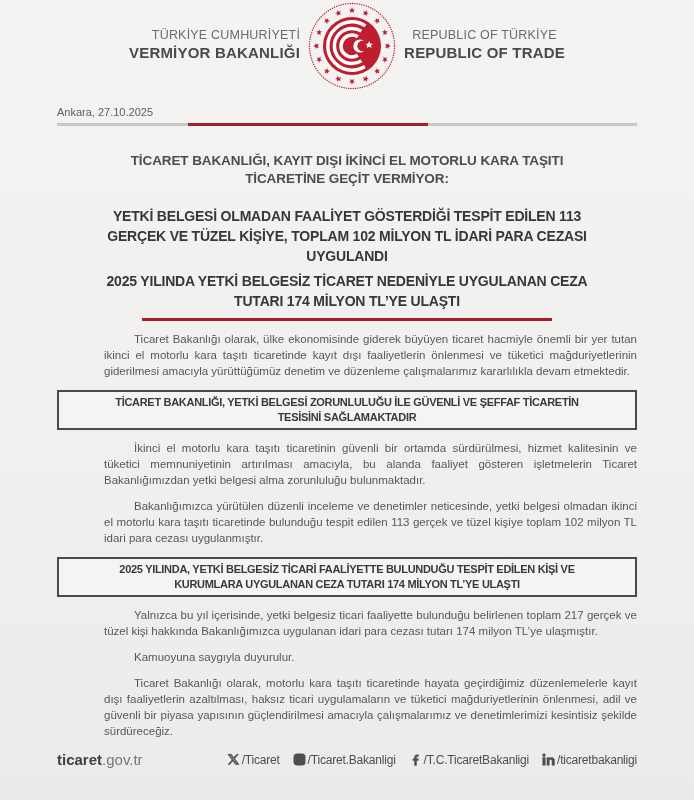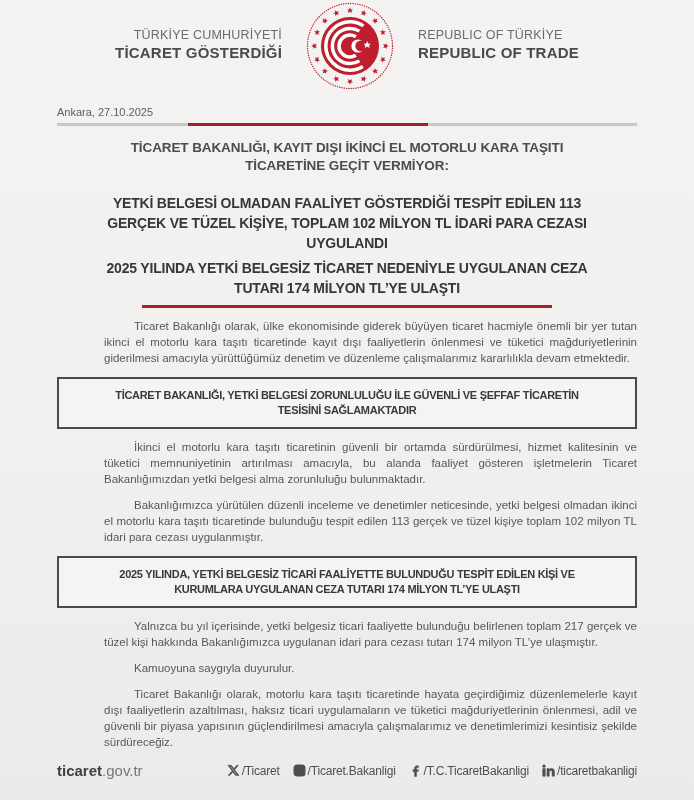--- a/index.html
+++ b/index.html
@@ -13,44 +13,44 @@
     width:694px; height:800px;
     overflow:hidden;
     background:linear-gradient(180deg,#f4f3f1 0%,#f1f0ee 55%,#ecebe9 100%);
     color:#3f3f41;
   }
   .content{ width:580px; margin:0 auto; }
 
   
   .masthead{
     display:flex; align-items:center; justify-content:center;
-    gap:24px; padding-top:3px; height:88px;
+    gap:8px; padding-top:3px; height:88px;
   }
   .org-block{ line-height:1.25; }
   .org-block.tr{ text-align:right; }
-  .org-block.en{ text-align:left; }
+  .org-block.en{ text-align:center; }
   .org-line1{ font-size:12.5px; font-weight:400; color:#6b6b6d; letter-spacing:.2px; }
   .org-line2{ font-size:15px;  font-weight:700; color:#4a4a4c; letter-spacing:.2px; }
   .emblem{ flex:0 0 auto; width:88px; height:88px; }
 
   .dateline{ font-size:11px; color:#5d5d5f; margin-top:18px; }
 
   .rule{
     position:relative; height:3px; margin-top:5px;
     background:#c9c8c6;
   }
   .rule-red{
     position:absolute; top:0; height:3px;
     left:22.5%; width:41.5%;
     background:#9e2228;
   }
 
   
   .kicker{
-    margin-top:13px; text-align:center; white-space:pre-line;
+    margin-top:26px; text-align:center; white-space:pre-line;
     font-size:13.5px; font-weight:600; color:#4c4c4e;
     line-height:1.32; letter-spacing:-.1px;
   }
   .headline{
     text-align:center; white-space:pre-line;
     font-size:14px; font-weight:800; color:#37373a;
     line-height:1.43; letter-spacing:-.2px;
   }
   .headline.h1{ margin-top:18px; }
   .headline.h2{ margin-top:5px; }
@@ -63,21 +63,21 @@
   .para{
     margin-top:10px;
     font-size:11.5px; line-height:16px; color:#57575a;
     text-align:justify; text-indent:30px;margin-left:47px;
   }
   .para.no-justify{ text-align:left; }
   .boxed{
     margin-top:11px;
     border:2px solid #4a4a4c;
     background:#f5f4f2;
-    padding:9px 8px;
+    padding:3px 8px;
     text-align:center; white-space:pre-line;
     font-size:11px; font-weight:800; color:#39393b;
     line-height:15px; letter-spacing:-.3px;
   }
 
   
   .footer{
     display:flex; align-items:center; justify-content:space-between;
     margin-top:12px;
   }
@@ -92,21 +92,21 @@
 </style>
 </head>
 <body>
 
 <div class="page">
   <div class="content">
 
     <div class="masthead">
       <div class="org-block tr">
         <div class="org-line1">TÜRKİYE CUMHURİYETİ</div>
-        <div class="org-line2">TİCARET GÖSTERDİĞİ</div>
+        <div class="org-line2">VERMİYOR BAKANLIĞI</div>
       </div>
 
       <div class="emblem">
         <svg viewBox="0 0 100 100" width="88" height="88" aria-hidden="true">
           <defs>
             <path id="star" d="M0,-4.2 L1.23,-1.3 4,-1.3 1.99,0.5 2.6,3.4 0,1.75 -2.6,3.4 -1.99,0.5 -4,-1.3 -1.23,-1.3 Z"></path>
           </defs>
           <circle cx="50" cy="50" r="48.3" fill="none" stroke="#BE1E2D" stroke-width="1.5" stroke-dasharray="0.2,2.45" stroke-linecap="round"></circle>
           <g fill="#BE1E2D">
             <use href="#star" transform="rotate(0 50 50) translate(50 9.5) scale(0.85)"></use>

